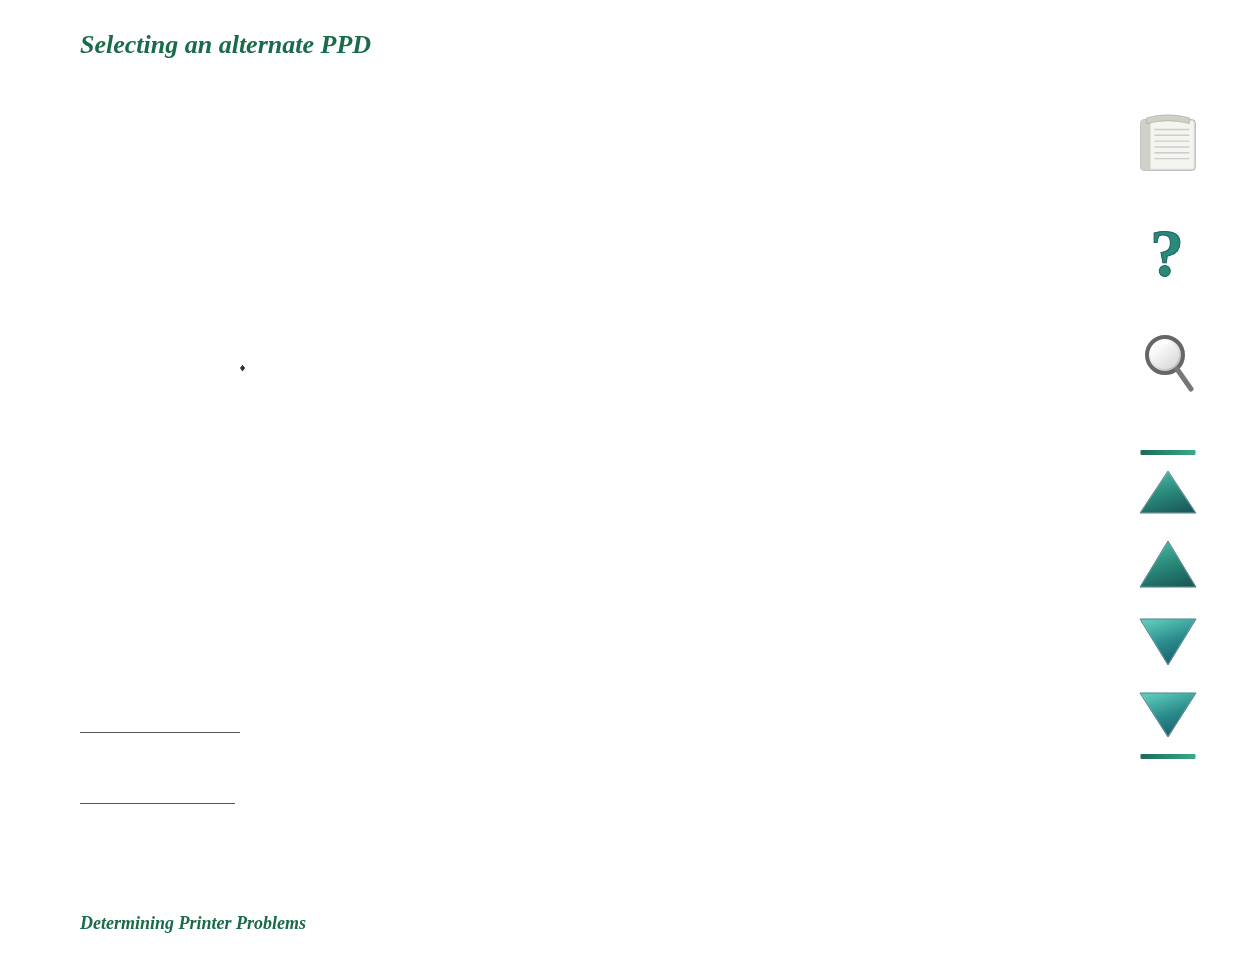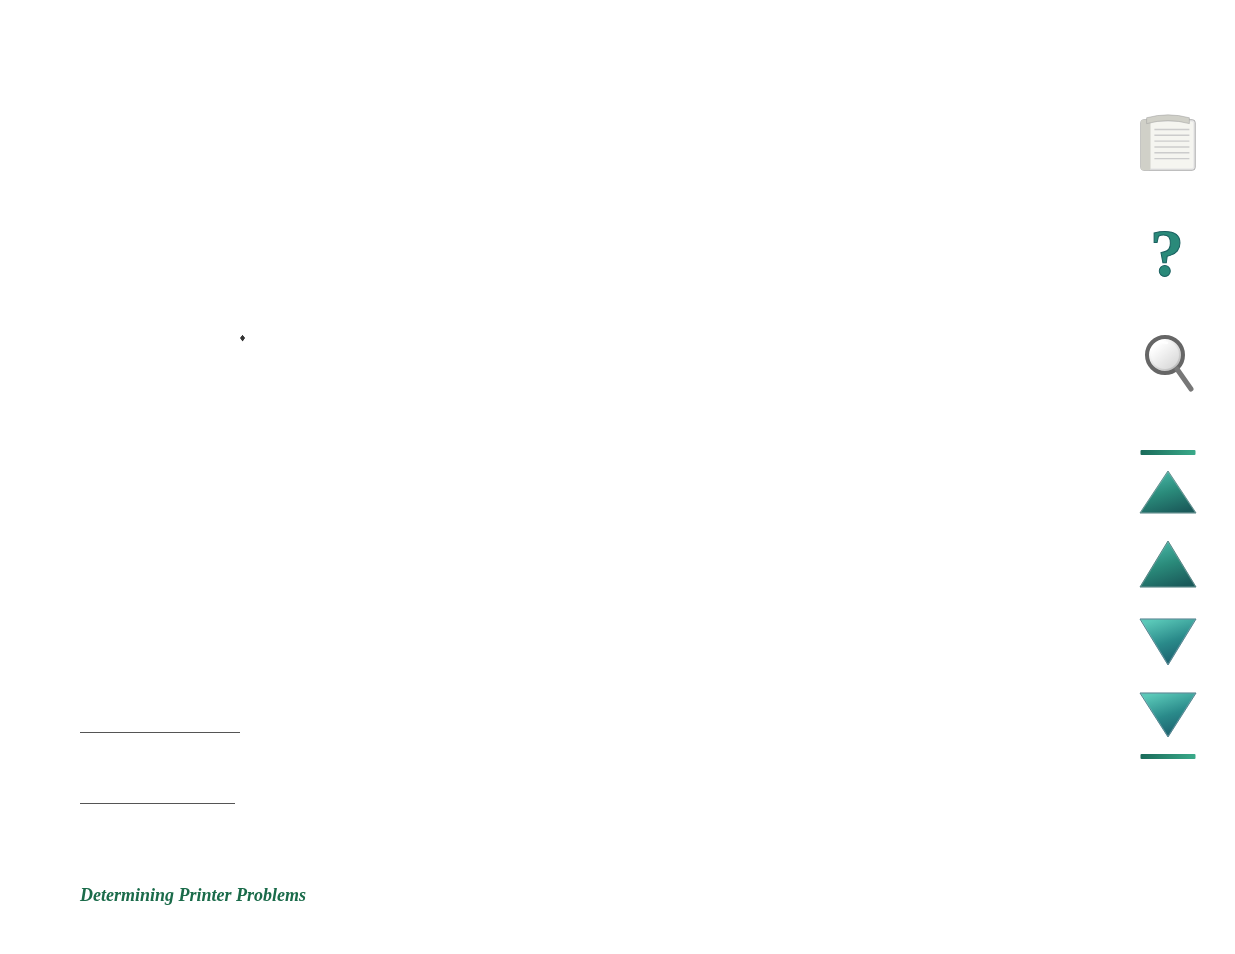--- a/index.html
+++ b/index.html
@@ -86,21 +86,21 @@
     }
 
     .footnote-line-2 {
       width: 155px;
       border-top: 1px solid #555;
       margin-bottom: 20px;
     }
 
     .footer-title {
       position: absolute;
-      bottom: 48px;
+      bottom: 20px;
       left: 80px;
       font-style: italic;
       font-weight: bold;
       color: #1a6b4a;
       font-size: 18px;
     }
 
     
     .sidebar-icons {
       position: absolute;
@@ -165,20 +165,21 @@
       background: linear-gradient(90deg, #1a6b5a, #2a9a8a);
       border-radius: 1px;
     }
   </style>
 </head>
 <body>
 
 <div class="main-content">
 
 
+  <div class="section-title">Selecting an alternate PPD</div>
 
   <ul class="bullet-list">
     <li></li>
     <li></li>
     <li></li>
   </ul>
 
 </div>
 
 <div class="footnote-section">

